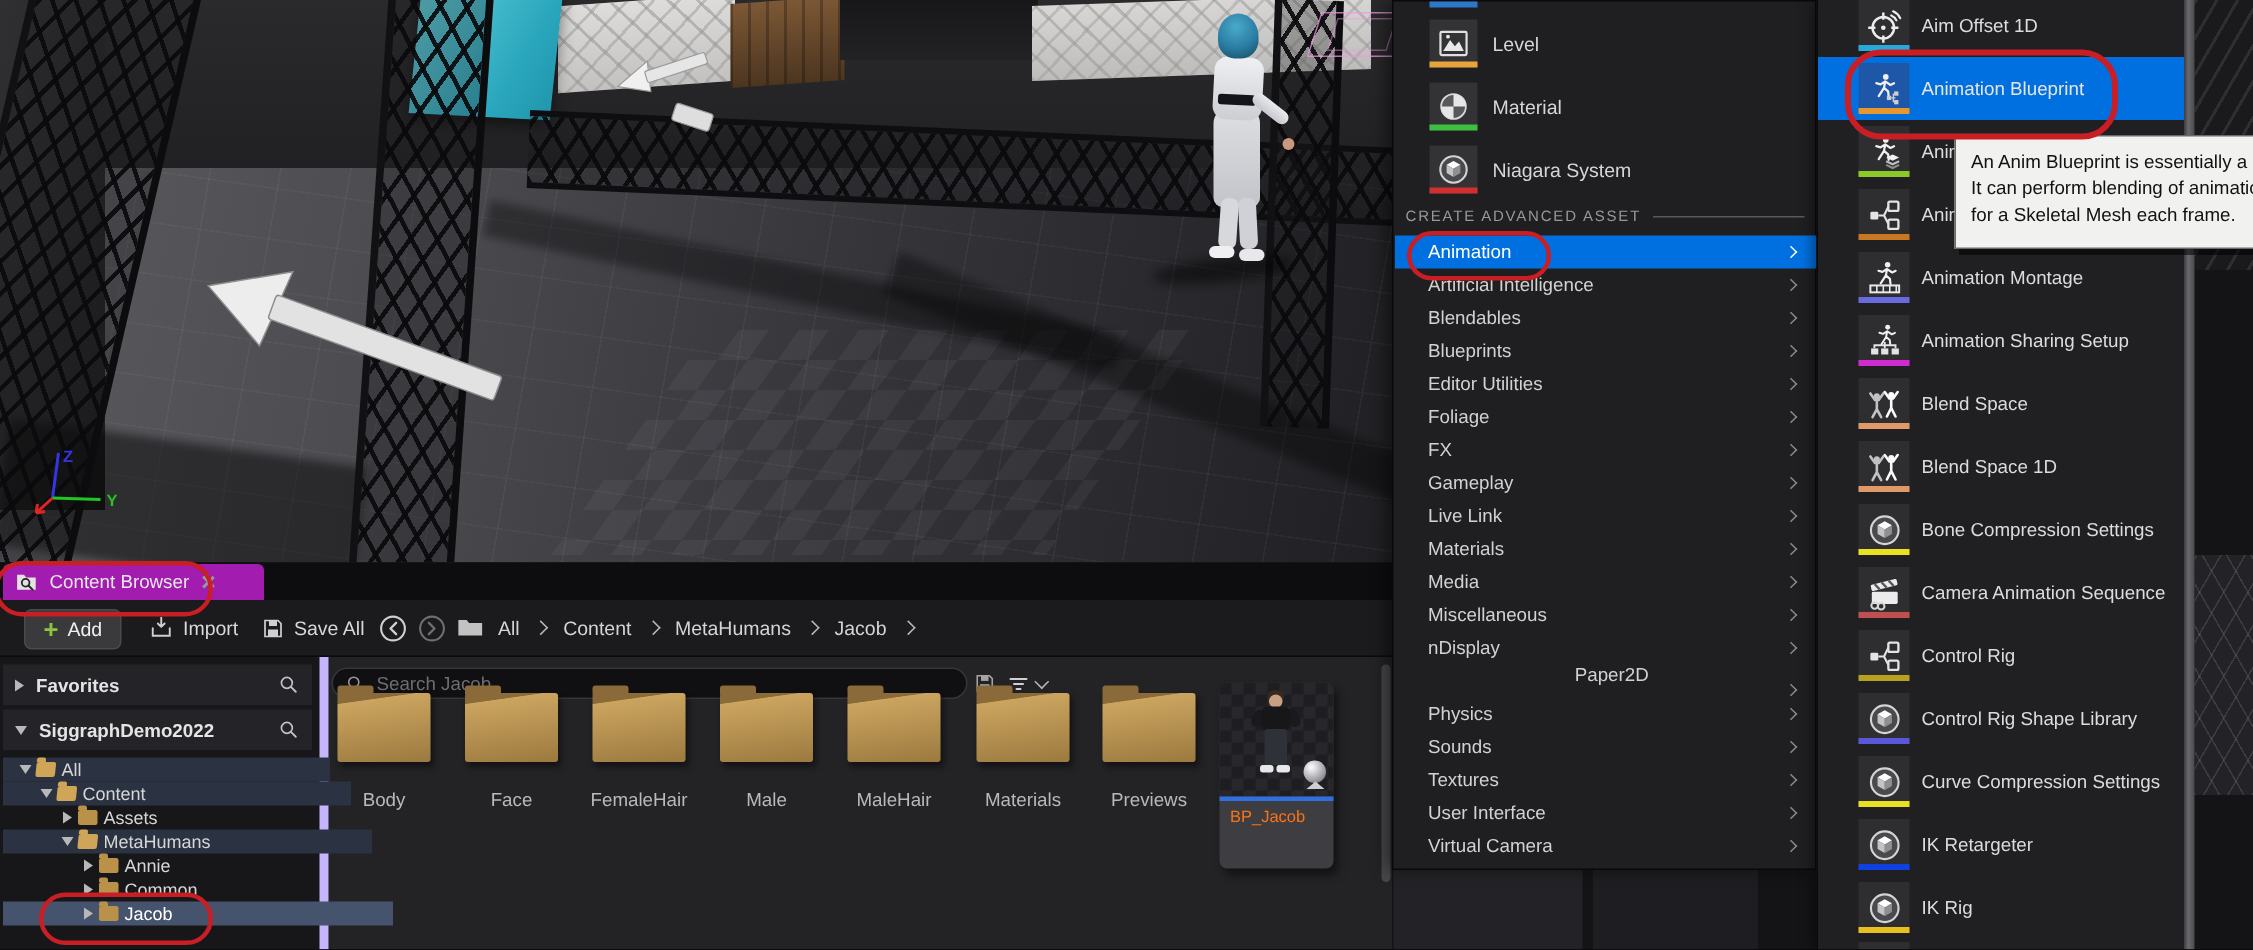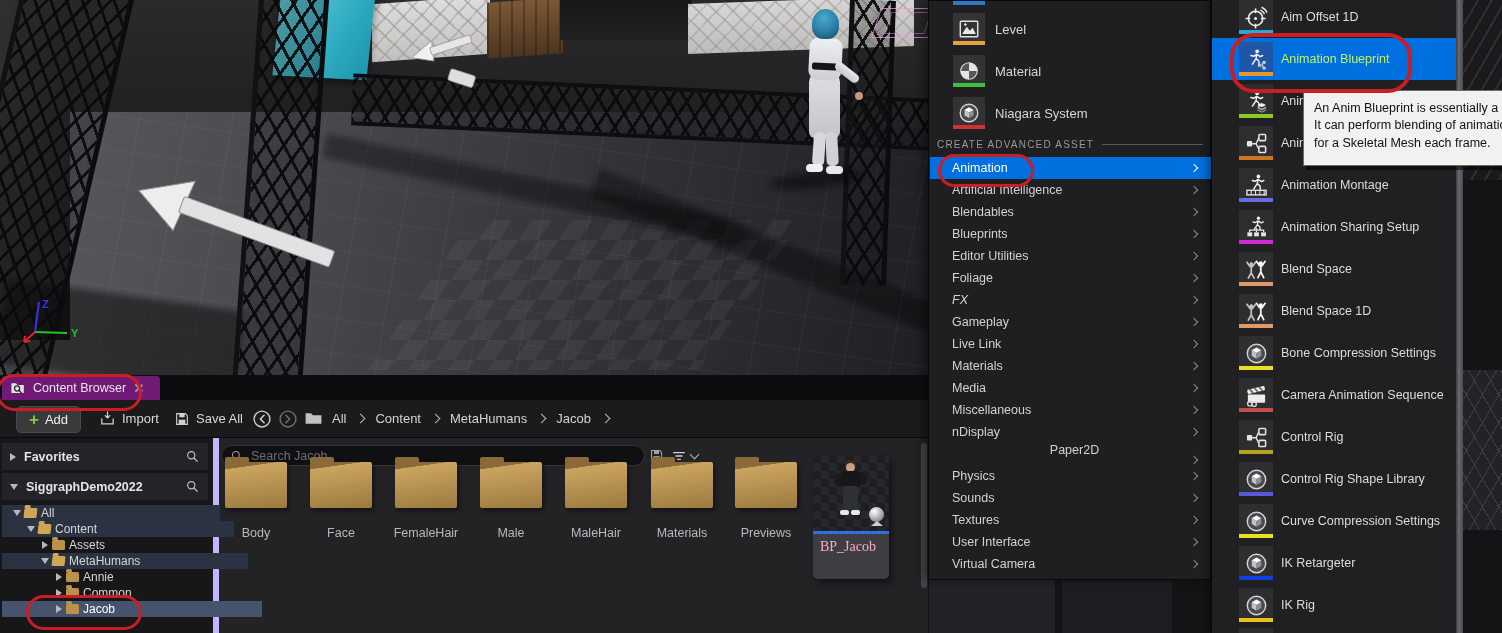--- a/index.html
+++ b/index.html
@@ -72,21 +72,21 @@
   .char-leg2{left:826px;top:132px;width:12px;height:34px;border-radius:5px;background:#cfd1d6;transform:rotate(-3deg);}
   .char-shoe1{left:806px;top:164px;width:17px;height:8px;border-radius:5px;background:#f0f0f2;}
   .char-shoe2{left:826px;top:166px;width:17px;height:8px;border-radius:5px;background:#e8e8ec;}
   .char-shadow{left:768px;top:172px;width:95px;height:16px;border-radius:50%;background:rgba(0,0,0,.5);filter:blur(4px);transform:rotate(-6deg);}
 
   .gizmo-arrow svg, .axis-widget svg{display:block;}
 
   
   #cb{left:0;top:375px;width:928px;height:258px;background:#1e1e20;z-index:10;}
   .cb-tabbar{left:0;top:0;width:928px;height:25px;background:#0d0d0f;}
-  .cb-tab{left:2px;top:1px;width:158px;height:24px;background:#701a75;border-radius:4px 4px 0 0;
+  .cb-tab{left:2px;top:1px;width:174px;height:24px;background:#a21caf;border-radius:4px 4px 0 0;
     display:flex;align-items:center;gap:6px;padding:0 8px;box-sizing:border-box;}
   .cb-tab-label{color:#e8e8e8;font-size:12.5px;white-space:nowrap;}
   .tab-close{position:relative;width:10px;height:10px;margin-left:2px;cursor:pointer;}
   .tab-close::before,.tab-close::after{content:"";position:absolute;left:4px;top:0;width:1.6px;height:10px;background:#9a9a9a;}
   .tab-close::before{transform:rotate(45deg);} .tab-close::after{transform:rotate(-45deg);}
 
   .cb-toolbar{left:0;top:25px;width:928px;height:37px;background:#1b1b1d;border-bottom:1px solid #0a0a0a;}
   .add-btn{left:16px;top:6px;height:25px;padding:0 12px;background:#3a3a3c;border:1px solid #4a4a4c;border-radius:5px;
     display:flex;align-items:center;gap:6px;color:#efefef;font-size:13px;}
   .add-plus{color:#8ec53f;font-size:17px;font-weight:bold;line-height:1;}
@@ -124,21 +124,21 @@
 
   .asset-card{left:598px;top:17px;width:76px;height:124px;border-radius:5px;background:#3e3e42;
     box-shadow:3px 4px 6px rgba(0,0,0,.5);}
   .asset-thumb{position:absolute;left:0;top:0;width:76px;height:76px;border-radius:5px 5px 0 0;overflow:hidden;background:#1e1e22;}
   .asset-thumb .chk{position:absolute;inset:0;
     background-image:
       linear-gradient(45deg,#27272c 25%,transparent 25% 75%,#27272c 75%),
       linear-gradient(45deg,#27272c 25%,transparent 25% 75%,#27272c 75%);
     background-position:0 0,8px 8px;background-size:16px 16px;}
   .asset-stripe{position:absolute;left:0;top:76px;width:76px;height:3px;background:#2f6fde;}
-  .asset-label{position:absolute;left:7px;top:84px;color:#f9a8d4;font-size:14px;font-family:Liberation Serif, serif;}
+  .asset-label{position:absolute;left:7px;top:84px;color:#f97316;font-size:11px;}
   .mchar-head{left:33px;top:8px;width:9px;height:9px;border-radius:50%;background:#c9a083;}
   .mchar-hair{left:32px;top:5px;width:11px;height:7px;border-radius:50% 50% 30% 30%;background:#38291e;}
   .mchar-torso{left:28px;top:16px;width:19px;height:16px;border-radius:4px;background:#17171a;}
   .mchar-armL{left:22px;top:18px;width:8px;height:12px;border-radius:4px;background:#1a1a1e;transform:rotate(30deg);}
   .mchar-armR{left:45px;top:17px;width:8px;height:13px;border-radius:4px;background:#1a1a1e;transform:rotate(-28deg);}
   .mchar-legs{left:30px;top:31px;width:15px;height:24px;background:#2e3138;border-radius:2px;}
   .mchar-shoe1{left:27px;top:55px;width:9px;height:5px;background:#e8e8ea;border-radius:2px;}
   .mchar-shoe2{left:38px;top:55px;width:9px;height:5px;background:#e8e8ea;border-radius:2px;}
   .mchar-sphere{left:56px;top:52px;width:15px;height:15px;border-radius:50%;
     background:radial-gradient(circle at 35% 30%,#fff,#9a9a9e 65%,#5c5c60);}
@@ -160,21 +160,21 @@
   .mrow.sel{background:#0070e0;color:#fff;}
   .mrow.sel .chev{border-color:#fff;}
 
   #menu-right{left:1211px;top:0;width:245px;height:633px;background:#202023;z-index:20;
     border-left:1px solid #09090b;box-sizing:border-box;box-shadow:-3px 0 8px rgba(0,0,0,.4);}
   .srow{position:absolute;left:0;width:245px;height:42px;}
   .srow.sel{background:#0070e0;}
   .tile34{position:absolute;left:27px;top:4px;width:34px;height:34px;background:#2e2e31;display:flex;align-items:center;justify-content:center;}
   .srow.sel .tile34{background:#1e56a8;}
   .slabel{position:absolute;left:69px;top:0;height:42px;display:flex;align-items:center;font-size:12.5px;color:#dcdcdc;white-space:nowrap;}
-  .srow.sel .slabel{color:#bef264;}
+  .srow.sel .slabel{color:#e5e5e5;}
 
   .below-menu1{left:929px;top:580px;width:126px;height:53px;background:#232327;z-index:15;}
   .below-menu2{left:1062px;top:580px;width:110px;height:53px;background:#1e1e22;z-index:15;}
 
   .vdivider{left:1456px;top:0;width:7px;height:633px;z-index:22;
     background:linear-gradient(90deg,#3c3c40,#6a6a6e 40%,#4a4a4e);}
   .right-strip{left:1463px;top:0;width:39px;height:633px;z-index:5;background:#141416;}
   .rs-top{left:0;top:0;width:39px;height:180px;
     background:repeating-linear-gradient(120deg,rgba(60,60,64,.6) 0 2px,transparent 2px 12px),#1a1a1d;}
   .rs-grid{left:0;top:370px;width:39px;height:160px;
@@ -627,21 +627,21 @@
         <span class="chev dim"></span>
       </div>
     <div class="mrow" style="top:266px;">
       <span>Foliage</span>
         <span class="chev dim"></span>
       </div>
     <div class="mrow" style="top:244px;">
       <span>Editor Utilities</span>
         <span class="chev dim"></span>
       </div>
-    <div class="mrow" style="top:288px;font-style:italic;">
+    <div class="mrow" style="top:288px;">
       <span>FX</span>
         <span class="chev dim"></span>
       </div>
     <div class="mrow" style="top:332px;">
       <span>Live Link</span>
         <span class="chev dim"></span>
       </div>
     <div class="mrow" style="top:310px;">
       <span>Gameplay</span>
         <span class="chev dim"></span>

